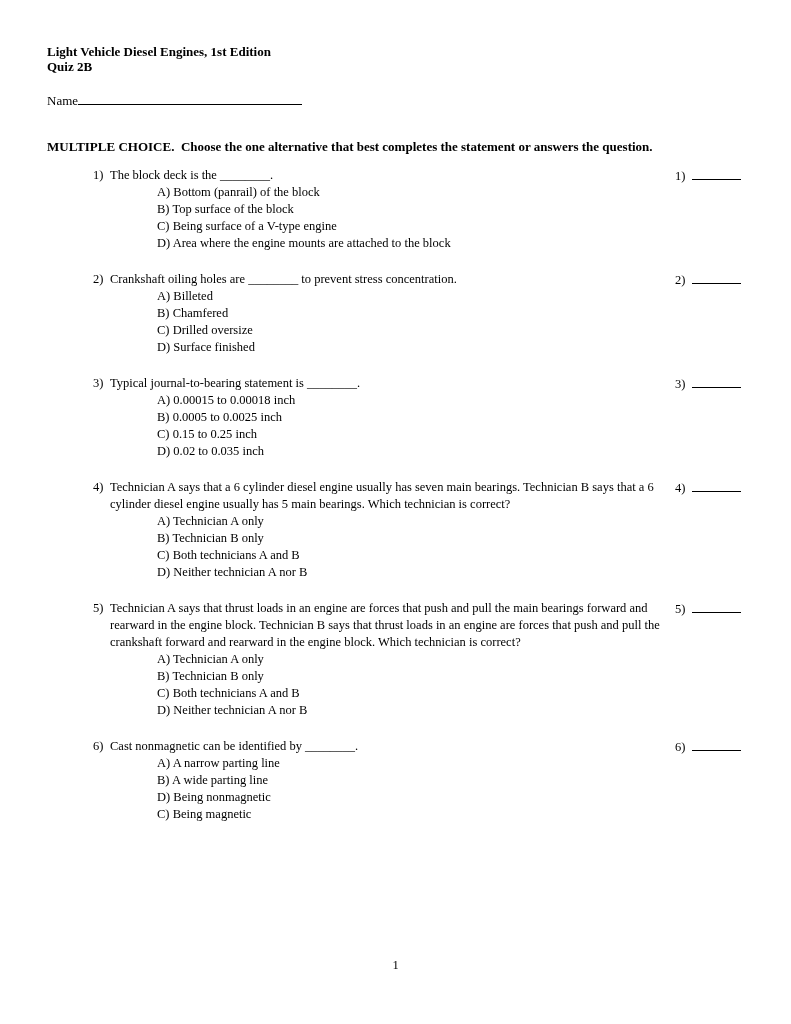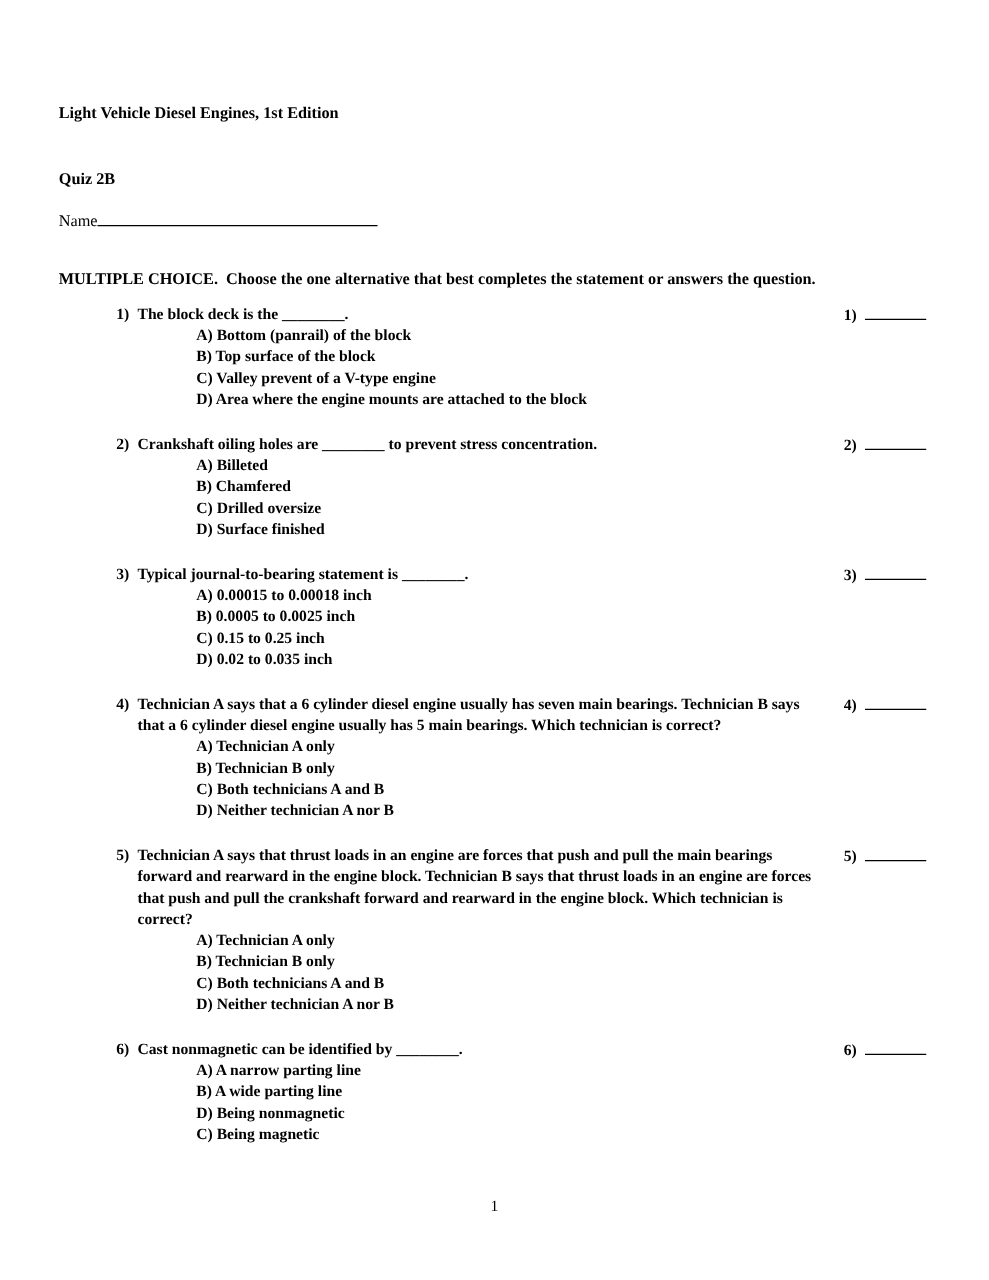--- a/index.html
+++ b/index.html
@@ -13,21 +13,20 @@
     font-size: 12.5px;
     overflow: hidden;
   }
   .content { padding: 44px 46px 0 47px; }
 
   .doc-title, .doc-subtitle {
     font-weight: bold;
     font-size: 13px;
     line-height: 15px;
     white-space: nowrap;
-    margin-top: 38px;
   }
 
   .name-row { margin-top: 17px; line-height: 17px; }
   .name-label { font-weight: normal; font-size: 13px; }
   .name-blank {
     display: inline-block;
     width: 224px;
     height: 13px;
     border-bottom: 1.2px solid #000;
     vertical-align: baseline;
@@ -38,21 +37,20 @@
     font-weight: bold;
     font-size: 13px;
     line-height: 17px;
   }
 
   .questions { margin-top: 12px; }
   .question {
     position: relative;
     margin-bottom: 19px;
     line-height: 17px;
-    font-weight: bold;
   }
   .q-first {
     margin-left: 46px;
     max-width: 552px;
     padding-left: 17px;
     text-indent: -17px;
   }
   .q-num {
     display: inline-block;
     width: 17px;
@@ -99,21 +97,21 @@
     </div>
 
     <div class="instructions">MULTIPLE CHOICE.&nbsp; Choose the one alternative that best completes the statement or answers the question.</div>
 
     <div class="questions">
 
       <div class="question">
         <div class="q-first"><span class="q-num">1)</span><span>The block deck is the ________.</span></div>
         <div class="option">A) Bottom (panrail) of the block</div>
         <div class="option">B) Top surface of the block</div>
-        <div class="option">C) Valley prevent of a V-type engine</div>
+        <div class="option">C) Being surface of a V-type engine</div>
         <div class="option">D) Area where the engine mounts are attached to the block</div>
         <div class="answer-slot"><span>1)</span><span class="ans-blank"></span></div>
       </div>
 
       <div class="question">
         <div class="q-first"><span class="q-num">2)</span><span>Crankshaft oiling holes are ________ to prevent stress concentration.</span></div>
         <div class="option">A) Billeted</div>
         <div class="option">B) Chamfered</div>
         <div class="option">C) Drilled oversize</div>
         <div class="option">D) Surface finished</div>

